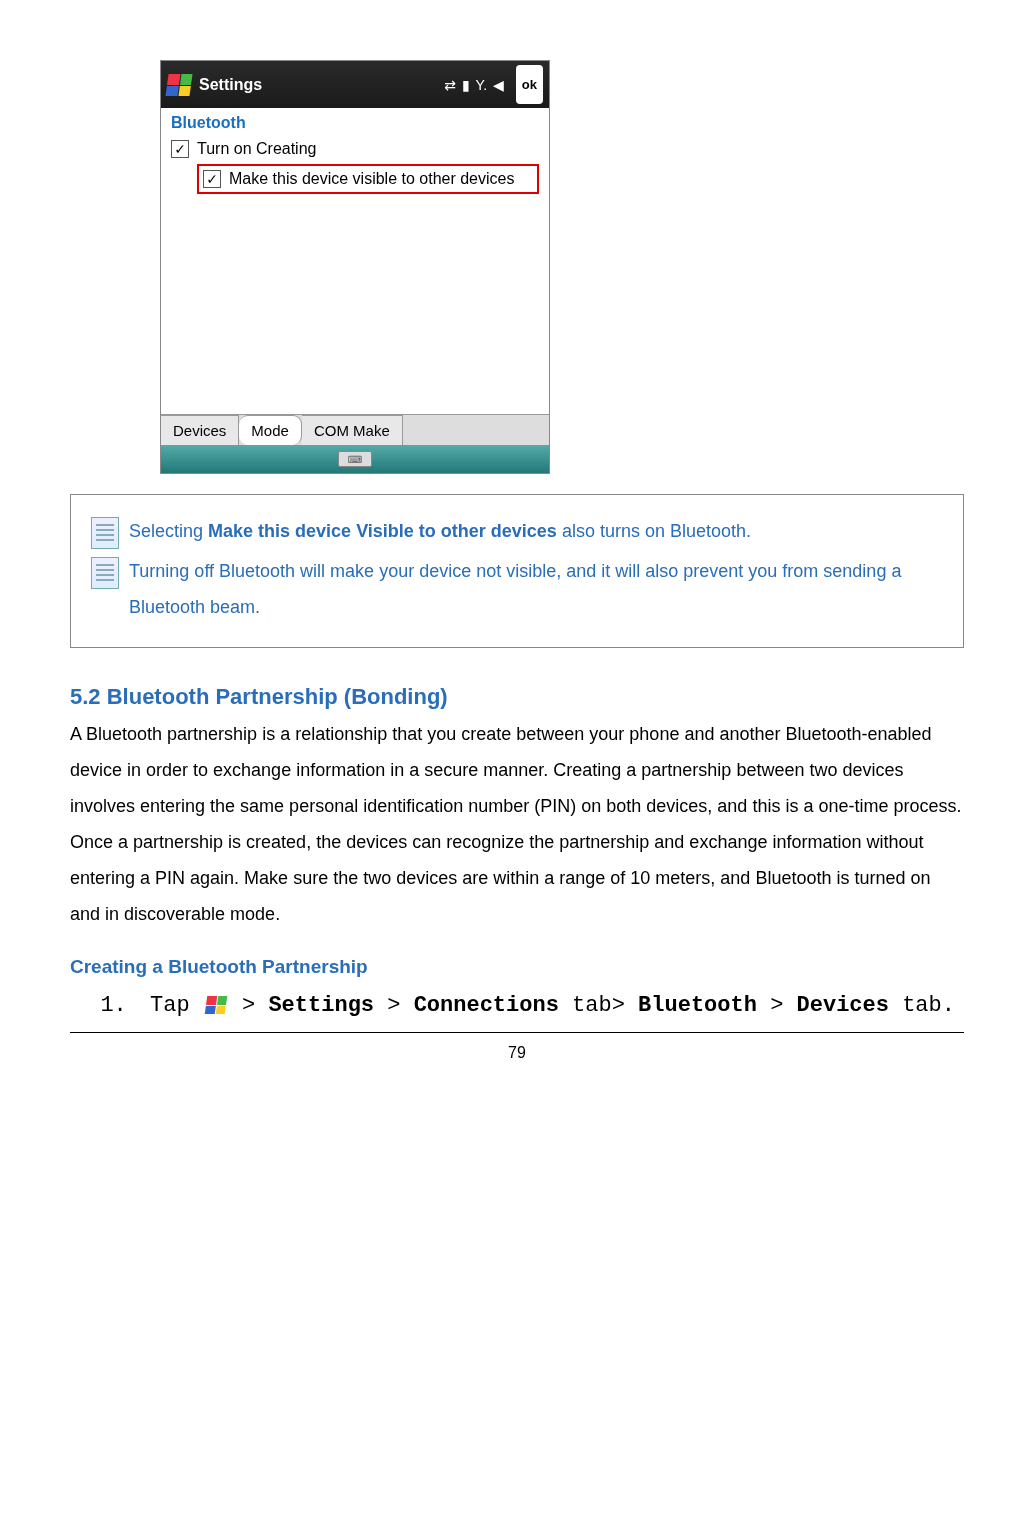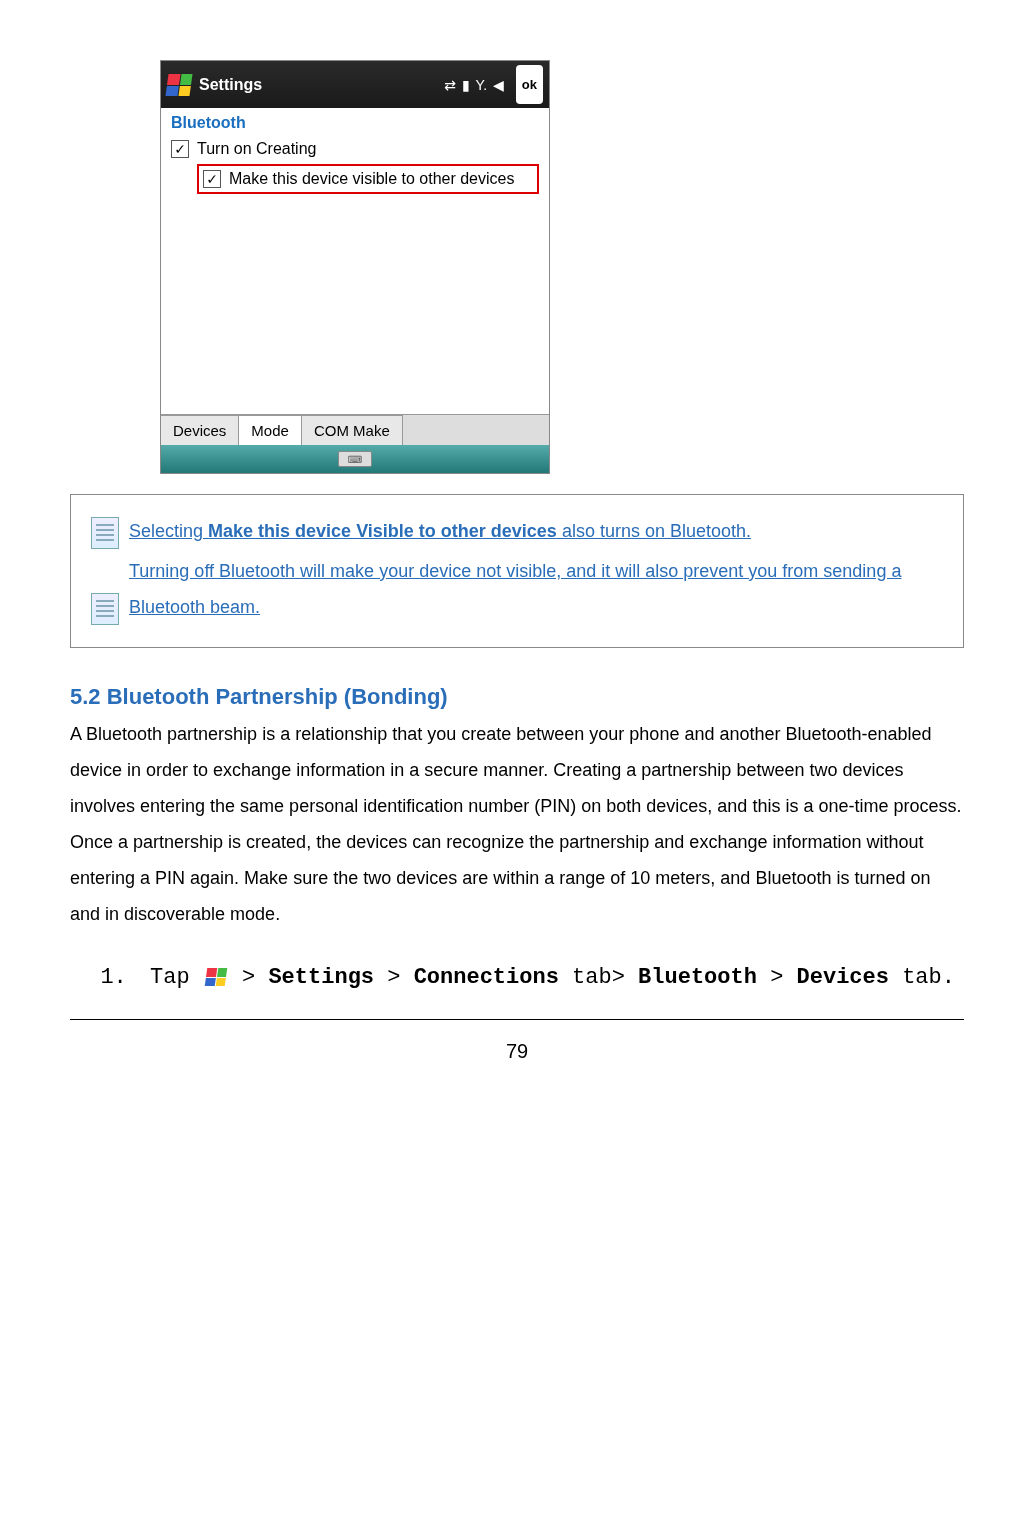--- a/index.html
+++ b/index.html
@@ -115,21 +115,21 @@
     background:#ddd;
     border-top:1px solid #999;
     font-size: 15px;
   }
   .tab {
     padding:6px 12px;
     border-right:1px solid #999;
     border-top:1px solid #999;
     background:#e8e8e8;
   }
-  .tab.active { background:#fff; font-weight:normal; }
+  .tab.active { background:#fff; font-weight:normal;border-radius:9px; }
   .bottombar {
     background: linear-gradient(to bottom,#5aa,#277);
     height:28px;
     display:flex;
     align-items:center;
     justify-content:center;
   }
   .kbdicon {
     width:34px; height:16px; background:#ddd; border:1px solid #888; border-radius:2px;
     display:flex; align-items:center; justify-content:center; font-size:10px; color:#555;
@@ -140,27 +140,26 @@
     line-height: 2.0;
     margin: 24px 0;
   }
   .notebox {
     border: 1px solid #888;
     padding: 18px 20px;
     margin: 12px 0 36px;
   }
   .noteline {
     display: flex;
-    align-items: flex-end;
+    align-items: flex-start;
     gap: 10px;
     color: #2a6db8;
     font-size: 18px;
     line-height: 2.0;
     margin-bottom: 4px;
-    text-decoration: underline;
   }
   .noteline .noteicon {
     width: 28px;
     height: 32px;
     border: 1px solid #7aa;
     background: linear-gradient(to bottom,#eef,#def);
     position: relative;
     flex-shrink: 0;
     margin-top: 4px;
   }
@@ -202,24 +201,24 @@
     transform: skewX(-8deg);
     margin: 0 3px;
   }
   .flagicon span:nth-child(1){background:#e34;}
   .flagicon span:nth-child(2){background:#4b4;}
   .flagicon span:nth-child(3){background:#36c;}
   .flagicon span:nth-child(4){background:#fc2;}
 
   .footer {
     text-align:center;
-    font-size:20px;
+    font-size:16px;
     border-top:1px solid #000;
-    padding-top:20px;
-    margin-top:19px;
+    padding-top:11px;
+    margin-top:4px;
   }
 </style>
 </head>
 <body>
 
 <div class="page">
 
   <div class="content">
 
     <div class="device-shot">
@@ -272,20 +271,21 @@
       </div>
       <div class="noteline">
         <div class="noteicon"></div>
         <div class="txt">Turning off Bluetooth will make your device not visible, and it will also prevent you from sending a Bluetooth beam.</div>
       </div>
     </div>
 
     <h2 class="section">5.2 Bluetooth Partnership (Bonding)</h2>
     <p class="para" style="margin-top:4px;">A Bluetooth partnership is a relationship that you create between your phone and another Bluetooth-enabled device in order to exchange information in a secure manner. Creating a partnership between two devices involves entering the same personal identification number (PIN) on both devices, and this is a one-time process. Once a partnership is created, the devices can recognize the partnership and exchange information without entering a PIN again. Make sure the two devices are within a range of 10 meters, and Bluetooth is turned on and in discoverable mode.</p>
 
+    <h3 class="sub">Creating a Bluetooth Partnership</h3>
     <ol class="steps">
       <li>
         <span>Tap </span><span class="flagicon">
             <span></span>
             <span></span>
             <span></span>
             <span></span>
           </span><span> &gt; </span><b>Settings</b><span> &gt; </span><b>Connections</b><span> tab&gt; </span><b>Bluetooth</b><span> &gt; </span><b>Devices</b><span> tab.</span>
       </li>
     </ol>

